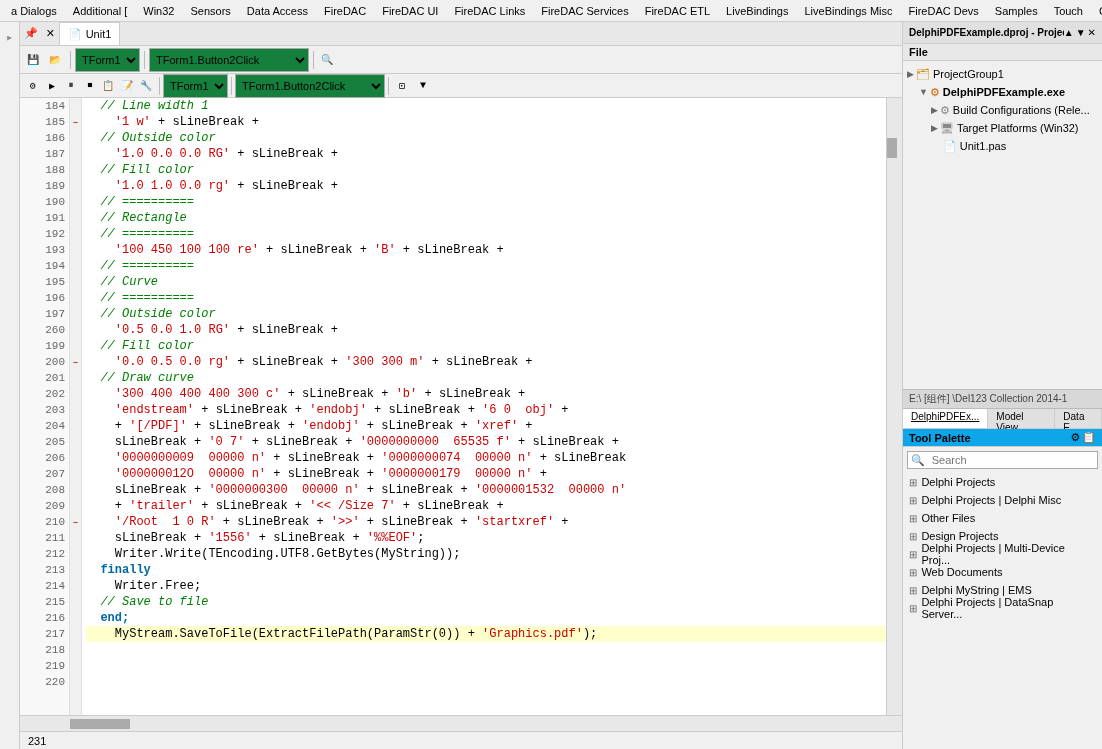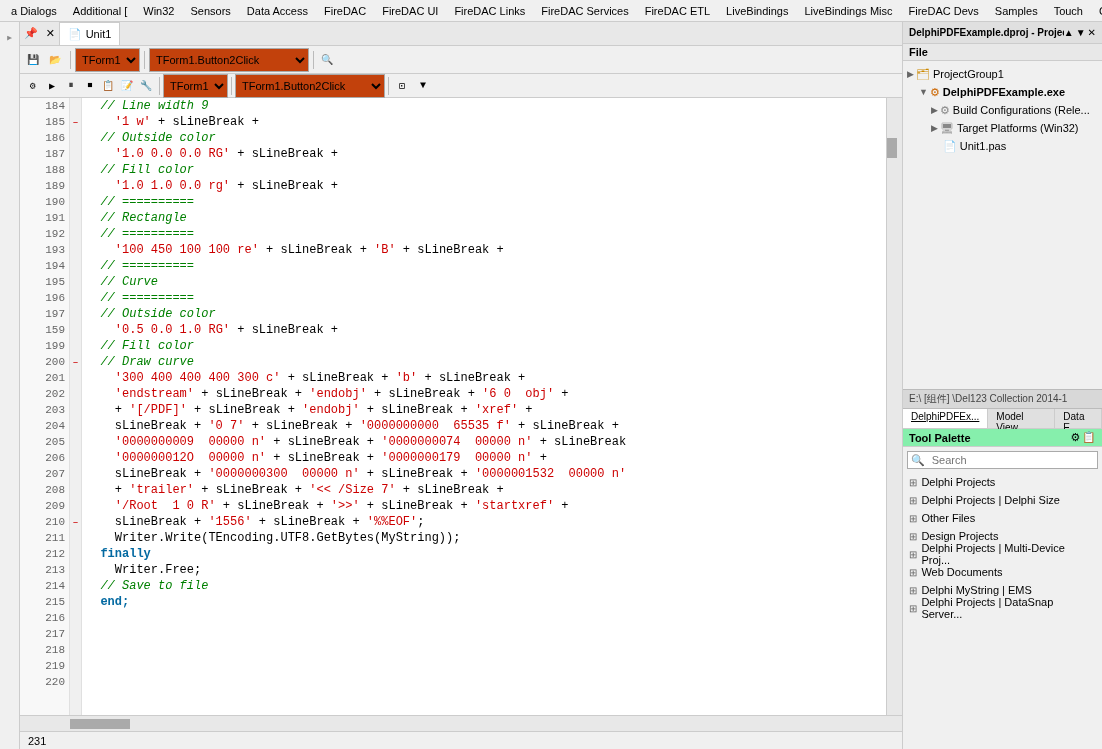--- a/index.html
+++ b/index.html
@@ -93,21 +93,21 @@
       justify-content: center;
       cursor: pointer;
       border: 1px solid transparent;
       font-size: 10px;
     }
     .toolbar-sep { width: 1px; height: 18px; background: #bbb; margin: 0 2px; }
     .toolbar-dropdown {
       height: 24px;
       font-size: 11px;
       border: 1px solid #aaa;
-      background: #c2410c;
+      background: #15803d;
       padding: 0 2px;
       font-family: 'Segoe UI', sans-serif;
     }
     
     
     .editor-area {
       display: flex;
       flex: 1;
       overflow: hidden;
       background: #fff;
@@ -232,21 +232,21 @@
     .tool-palette {
       flex: 1;
       overflow: hidden;
     }
     
     .tool-header {
       display: flex;
       align-items: center;
       justify-content: space-between;
       padding: 2px 6px;
-      background: #86efac;
+      background: #0ea5e9;
       border-bottom: 1px solid #ccc;
     }
     
     .search-box {
       display: flex;
       align-items: center;
       margin: 4px;
       border: 1px solid #aaa;
       background: white;
       height: 18px;
@@ -388,21 +388,21 @@
         <div class="line-num">188</div>
         <div class="line-num">189</div>
         <div class="line-num">190</div>
         <div class="line-num">191</div>
         <div class="line-num">192</div>
         <div class="line-num">193</div>
         <div class="line-num">194</div>
         <div class="line-num">195</div>
         <div class="line-num">196</div>
         <div class="line-num">197</div>
-        <div class="line-num">159</div>
+        <div class="line-num">260</div>
         <div class="line-num">199</div>
         <div class="line-num">200</div>
         <div class="line-num">201</div>
         <div class="line-num">202</div>
         <div class="line-num">203</div>
         <div class="line-num">204</div>
         <div class="line-num">205</div>
         <div class="line-num">206</div>
         <div class="line-num">207</div>
         <div class="line-num">208</div>
@@ -460,52 +460,54 @@
         <div class="gutter-cell"></div>
         <div class="gutter-cell"></div>
         <div class="gutter-cell"></div>
         <div class="gutter-cell"></div>
         <div class="gutter-cell"></div>
         <div class="gutter-cell"></div>
         <div class="gutter-cell"></div>
       </div>
 
       <div class="code-lines" style="overflow: auto; flex:1;">
-        <div class="code-line"><span class="c-comment">  // Line width 9</span></div>
+        <div class="code-line"><span class="c-comment">  // Line width 1</span></div>
         <div class="code-line"><span class="c-normal">    </span><span class="c-string">'1 w'</span><span class="c-normal"> + sLineBreak +</span></div>
         <div class="code-line"><span class="c-comment">  // Outside color</span></div>
         <div class="code-line"><span class="c-normal">    </span><span class="c-string">'1.0 0.0 0.0 RG'</span><span class="c-normal"> + sLineBreak +</span></div>
         <div class="code-line"><span class="c-comment">  // Fill color</span></div>
         <div class="code-line"><span class="c-normal">    </span><span class="c-string">'1.0 1.0 0.0 rg'</span><span class="c-normal"> + sLineBreak +</span></div>
         <div class="code-line"><span class="c-comment">  // ==========</span></div>
         <div class="code-line"><span class="c-comment">  // Rectangle</span></div>
         <div class="code-line"><span class="c-comment">  // ==========</span></div>
         <div class="code-line"><span class="c-normal">    </span><span class="c-string">'100 450 100 100 re'</span><span class="c-normal"> + sLineBreak + </span><span class="c-string">'B'</span><span class="c-normal"> + sLineBreak +</span></div>
         <div class="code-line"><span class="c-comment">  // ==========</span></div>
         <div class="code-line"><span class="c-comment">  // Curve</span></div>
         <div class="code-line"><span class="c-comment">  // ==========</span></div>
         <div class="code-line"><span class="c-comment">  // Outside color</span></div>
         <div class="code-line"><span class="c-normal">    </span><span class="c-string">'0.5 0.0 1.0 RG'</span><span class="c-normal"> + sLineBreak +</span></div>
         <div class="code-line"><span class="c-comment">  // Fill color</span></div>
+        <div class="code-line"><span class="c-normal">    </span><span class="c-string">'0.0 0.5 0.0 rg'</span><span class="c-normal"> + sLineBreak + </span><span class="c-string">'300 300 m'</span><span class="c-normal"> + sLineBreak +</span></div>
         <div class="code-line"><span class="c-comment">  // Draw curve</span></div>
         <div class="code-line"><span class="c-normal">    </span><span class="c-string">'300 400 400 400 300 c'</span><span class="c-normal"> + sLineBreak + </span><span class="c-string">'b'</span><span class="c-normal"> + sLineBreak +</span></div>
         <div class="code-line"><span class="c-normal">    </span><span class="c-string">'endstream'</span><span class="c-normal"> + sLineBreak + </span><span class="c-string">'endobj'</span><span class="c-normal"> + sLineBreak + </span><span class="c-string">'6 0  obj'</span><span class="c-normal"> +</span></div>
         <div class="code-line"><span class="c-normal">    + </span><span class="c-string">'[/PDF]'</span><span class="c-normal"> + sLineBreak + </span><span class="c-string">'endobj'</span><span class="c-normal"> + sLineBreak + </span><span class="c-string">'xref'</span><span class="c-normal"> +</span></div>
         <div class="code-line"><span class="c-normal">    sLineBreak + </span><span class="c-string">'0 7'</span><span class="c-normal"> + sLineBreak + </span><span class="c-string">'0000000000  65535 f'</span><span class="c-normal"> + sLineBreak +</span></div>
         <div class="code-line"><span class="c-normal">    </span><span class="c-string">'0000000009  00000 n'</span><span class="c-normal"> + sLineBreak + </span><span class="c-string">'0000000074  00000 n'</span><span class="c-normal"> + sLineBreak</span></div>
         <div class="code-line"><span class="c-normal">    </span><span class="c-string">'000000012O  00000 n'</span><span class="c-normal"> + sLineBreak + </span><span class="c-string">'0000000179  00000 n'</span><span class="c-normal"> +</span></div>
         <div class="code-line"><span class="c-normal">    sLineBreak + </span><span class="c-string">'0000000300  00000 n'</span><span class="c-normal"> + sLineBreak + </span><span class="c-string">'0000001532  00000 n'</span></div>
         <div class="code-line"><span class="c-normal">    + </span><span class="c-string">'trailer'</span><span class="c-normal"> + sLineBreak + </span><span class="c-string">'&lt;&lt; /Size 7'</span><span class="c-normal"> + sLineBreak +</span></div>
         <div class="code-line"><span class="c-normal">    </span><span class="c-string">'/Root  1 0 R'</span><span class="c-normal"> + sLineBreak + </span><span class="c-string">'&gt;&gt;'</span><span class="c-normal"> + sLineBreak + </span><span class="c-string">'startxref'</span><span class="c-normal"> +</span></div>
         <div class="code-line"><span class="c-normal">    sLineBreak + </span><span class="c-string">'1556'</span><span class="c-normal"> + sLineBreak + </span><span class="c-string">'%%EOF'</span><span class="c-normal">;</span></div>
         <div class="code-line"><span class="c-normal">    Writer.Write(TEncoding.UTF8.GetBytes(MyString));</span></div>
         <div class="code-line"><span class="c-keyword">  finally</span></div>
         <div class="code-line"><span class="c-normal">    Writer.Free;</span></div>
         <div class="code-line"><span class="c-comment">  // Save to file</span></div>
         <div class="code-line"><span class="c-keyword">  end;</span></div>
+        <div class="code-line highlight-line"><span class="c-normal">    MyStream.SaveToFile(ExtractFilePath(ParamStr(0)) + </span><span class="c-string">'Graphics.pdf'</span><span class="c-normal">);</span></div>
       </div>
 
       <div class="vscroll">
         <div style="width:10px;height:20px;background:#aaa;margin-top:40px;"></div>
       </div>
     </div>
 
     <div class="hscroll-bar">
       <div style="height:10px;width:60px;background:#aaa;margin-left:50px;"></div>
     </div>
@@ -577,21 +579,21 @@
         <span class="search-icon-span">🔍</span>
         <input type="text" placeholder="Search" style="">
       </div>
 
       <div class="palette-item">
         <span class="palette-expand">⊞</span>
         <span>Delphi Projects</span>
       </div>
       <div class="palette-item">
         <span class="palette-expand">⊞</span>
-        <span>Delphi Projects | Delphi Size</span>
+        <span>Delphi Projects | Delphi Misc</span>
       </div>
       <div class="palette-item">
         <span class="palette-expand">⊞</span>
         <span>Other Files</span>
       </div>
       <div class="palette-item">
         <span class="palette-expand">⊞</span>
         <span>Design Projects</span>
       </div>
       <div class="palette-item">

